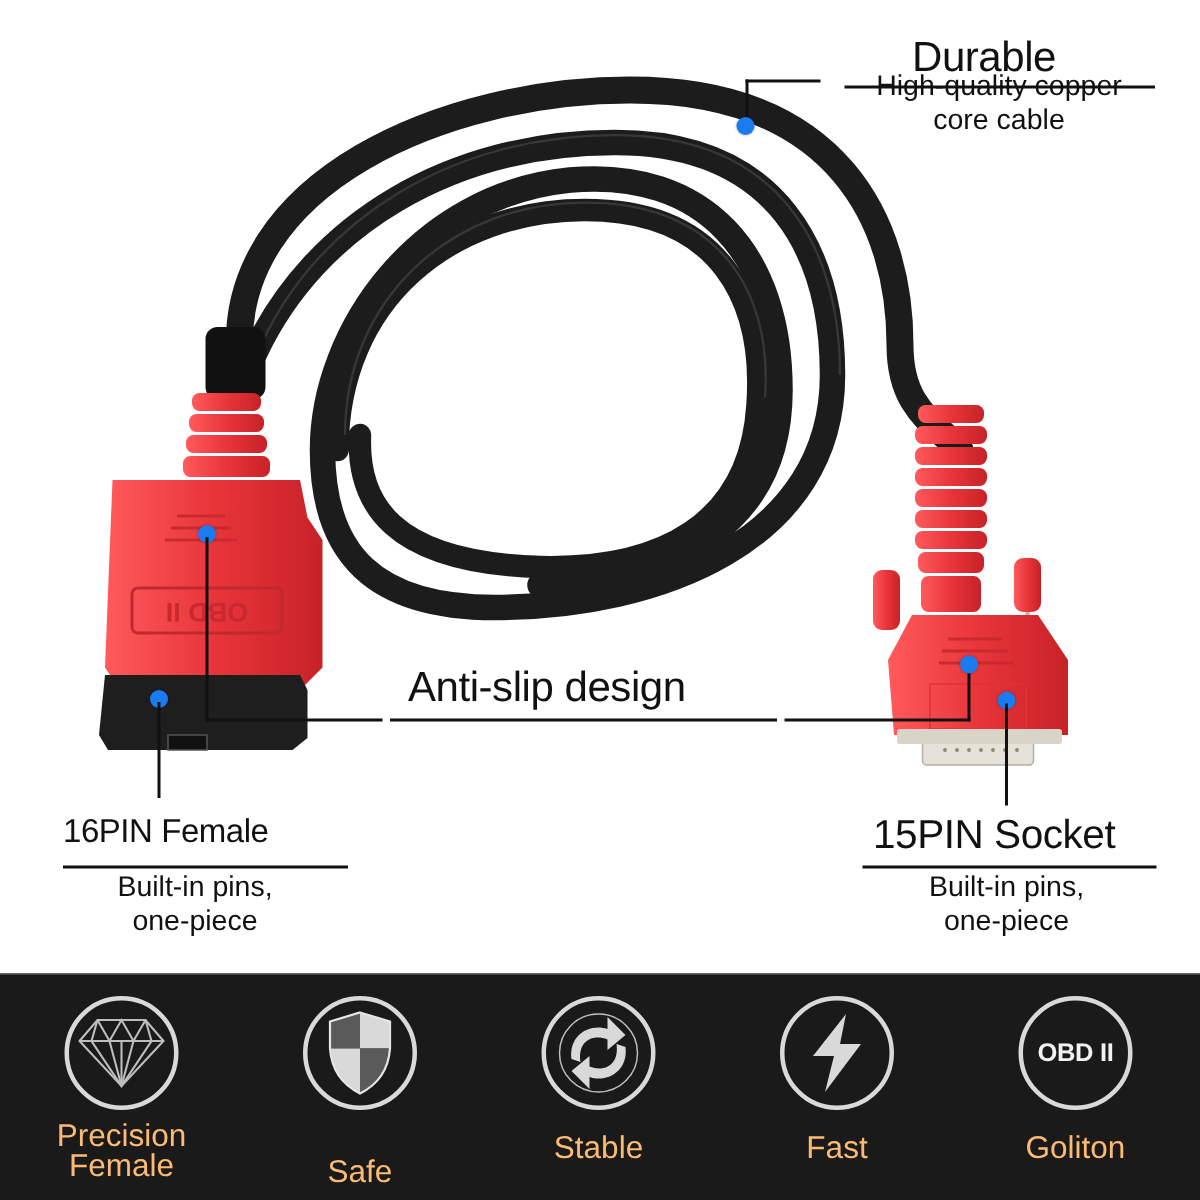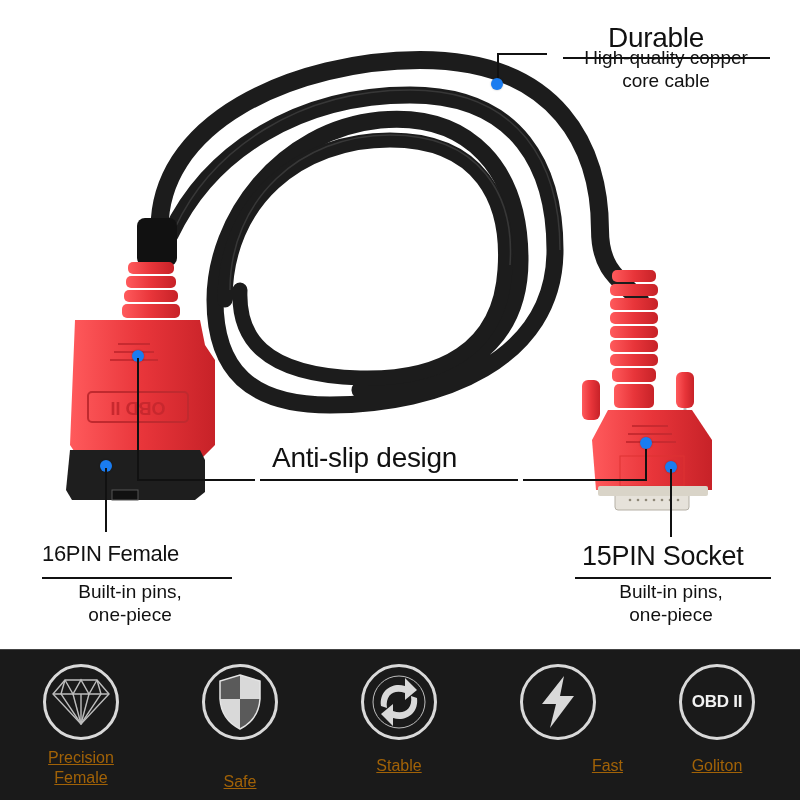--- a/index.html
+++ b/index.html
@@ -8,21 +8,21 @@
   .stage { position:absolute; left:0; top:0; width:800px; height:649px; }
   .abs { position:absolute; }
   .title { font-size:28px; font-weight:normal; white-space:nowrap; letter-spacing:-0.3px; }
   .sub { font-size:19px; text-align:center; line-height:23px; white-space:nowrap; }
   .rule { position:absolute; height:2px; background:#111; }
   .vline { position:absolute; width:2px; background:#111; }
   .dot { position:absolute; width:12px; height:12px; border-radius:50%; box-shadow:0 0 2px rgba(0,0,0,0.3); }
   .band { position:absolute; left:0; top:649px; width:800px; height:151px; background:#1a1a1a; border-top:1px solid #444; }
   .feat { position:absolute; top:14px; width:130px; text-align:center; }
   .feat .ring { width:76px; height:76px; border-radius:50%; border:3px solid #d9d9d9; margin:0 auto; position:relative; box-sizing:border-box; display:flex; align-items:center; justify-content:center; }
-  .feat .lbl { color:#a16207; font-size:16px; line-height:20px; margin-top:8px;text-decoration:underline; }
+  .feat .lbl { color:#fdba74; font-size:21px; line-height:20px; margin-top:8px; }
   .obd-text { color:#f2f2f2; font-weight:bold; font-size:17px; letter-spacing:-0.2px; }
 </style>
 </head>
 <body>
 
 <div class="stage">
 
   <svg class="abs" style="left:0;top:0" width="800" height="649">
     <defs>
       <linearGradient id="redg" x1="0" x2="1" y1="0" y2="0">
@@ -177,21 +177,21 @@
     <div class="ring">
       <svg width="56" height="56" viewBox="0 0 56 56">
         <circle cx="28" cy="28" r="26" fill="none" stroke="#bdbdbd" stroke-width="1"></circle>
         <path d="M10 32 C 8 16, 22 8, 34 12 L 34 4 L 46 16 L 34 26 L 34 19 C 24 15, 14 20, 16 34 Z" fill="#d9d9d9"></path>
         <path d="M46 24 C 48 40, 34 48, 22 44 L 22 52 L 10 40 L 22 30 L 22 37 C 32 41, 42 36, 40 22 Z" fill="#d9d9d9"></path>
       </svg>
     </div>
     <div class="lbl" style="margin-top:16px;">Stable</div>
   </div>
 
-  <div class="feat" style="left:493px;text-align:right;">
+  <div class="feat" style="left:493px;">
     <div class="ring">
       <svg width="40" height="56" viewBox="0 0 40 56">
         <polygon points="26,2 4,30 18,30 12,54 36,22 22,22" fill="#d9d9d9"></polygon>
       </svg>
     </div>
     <div class="lbl" style="margin-top:16px;">Fast</div>
   </div>
 
   <div class="feat" style="left:652px;">
     <div class="ring">

